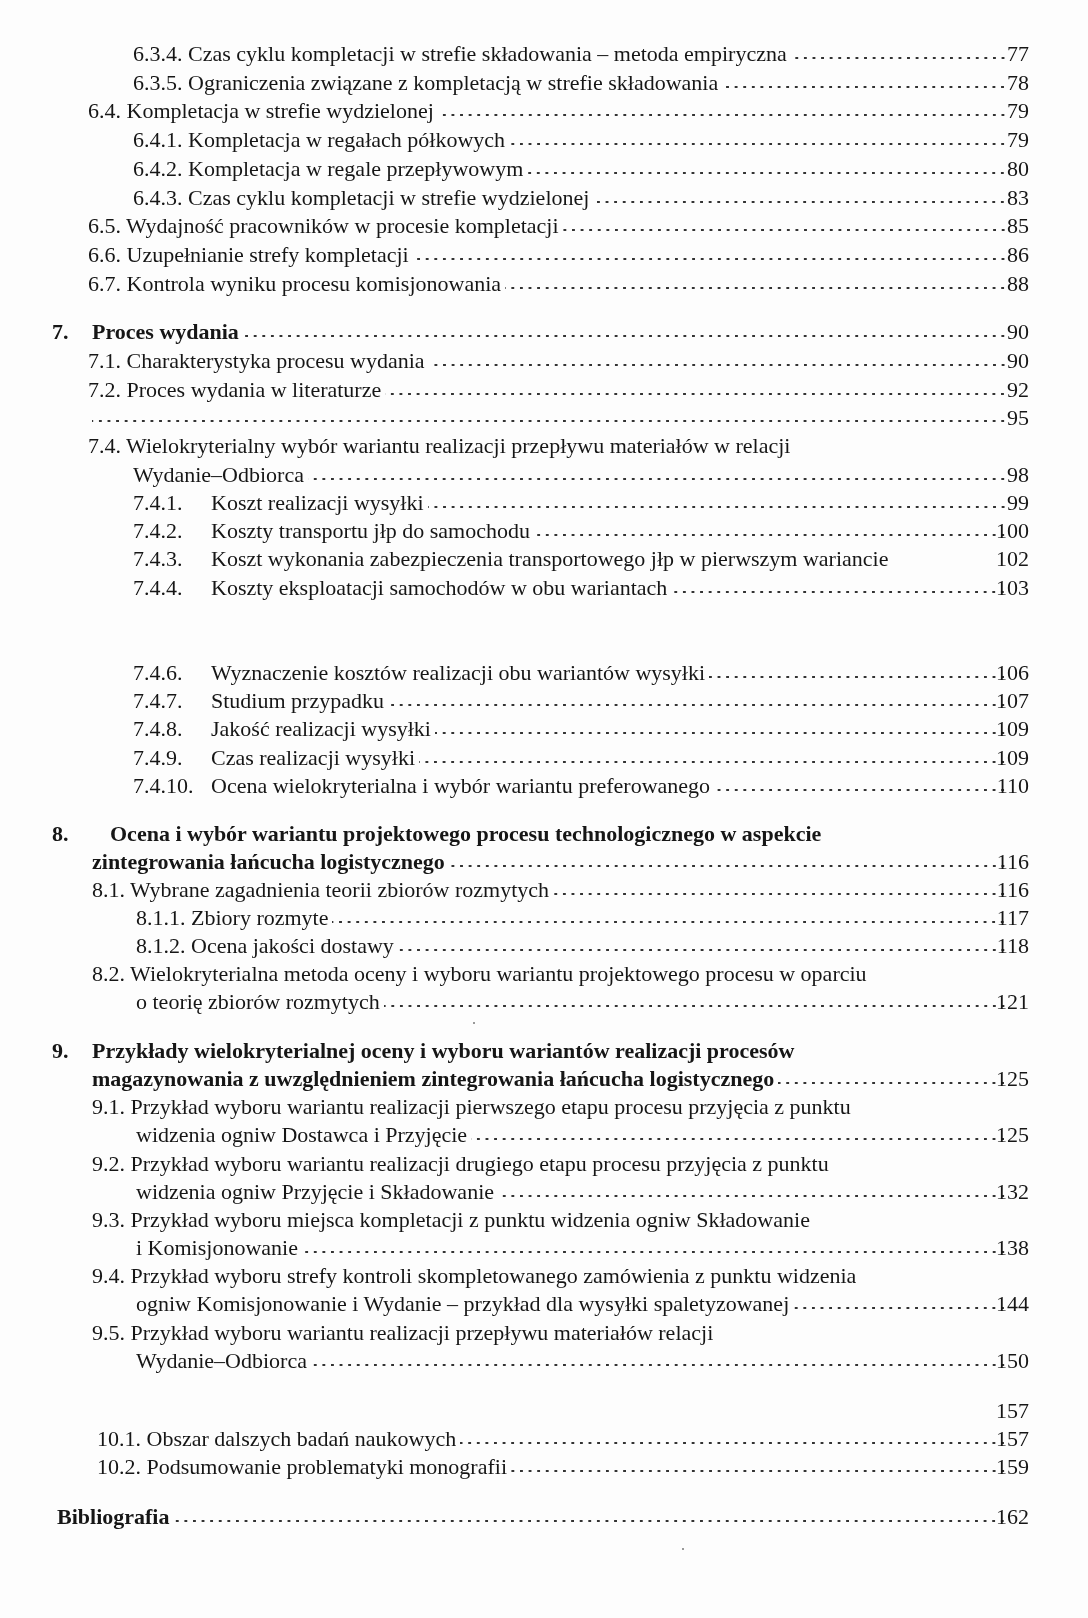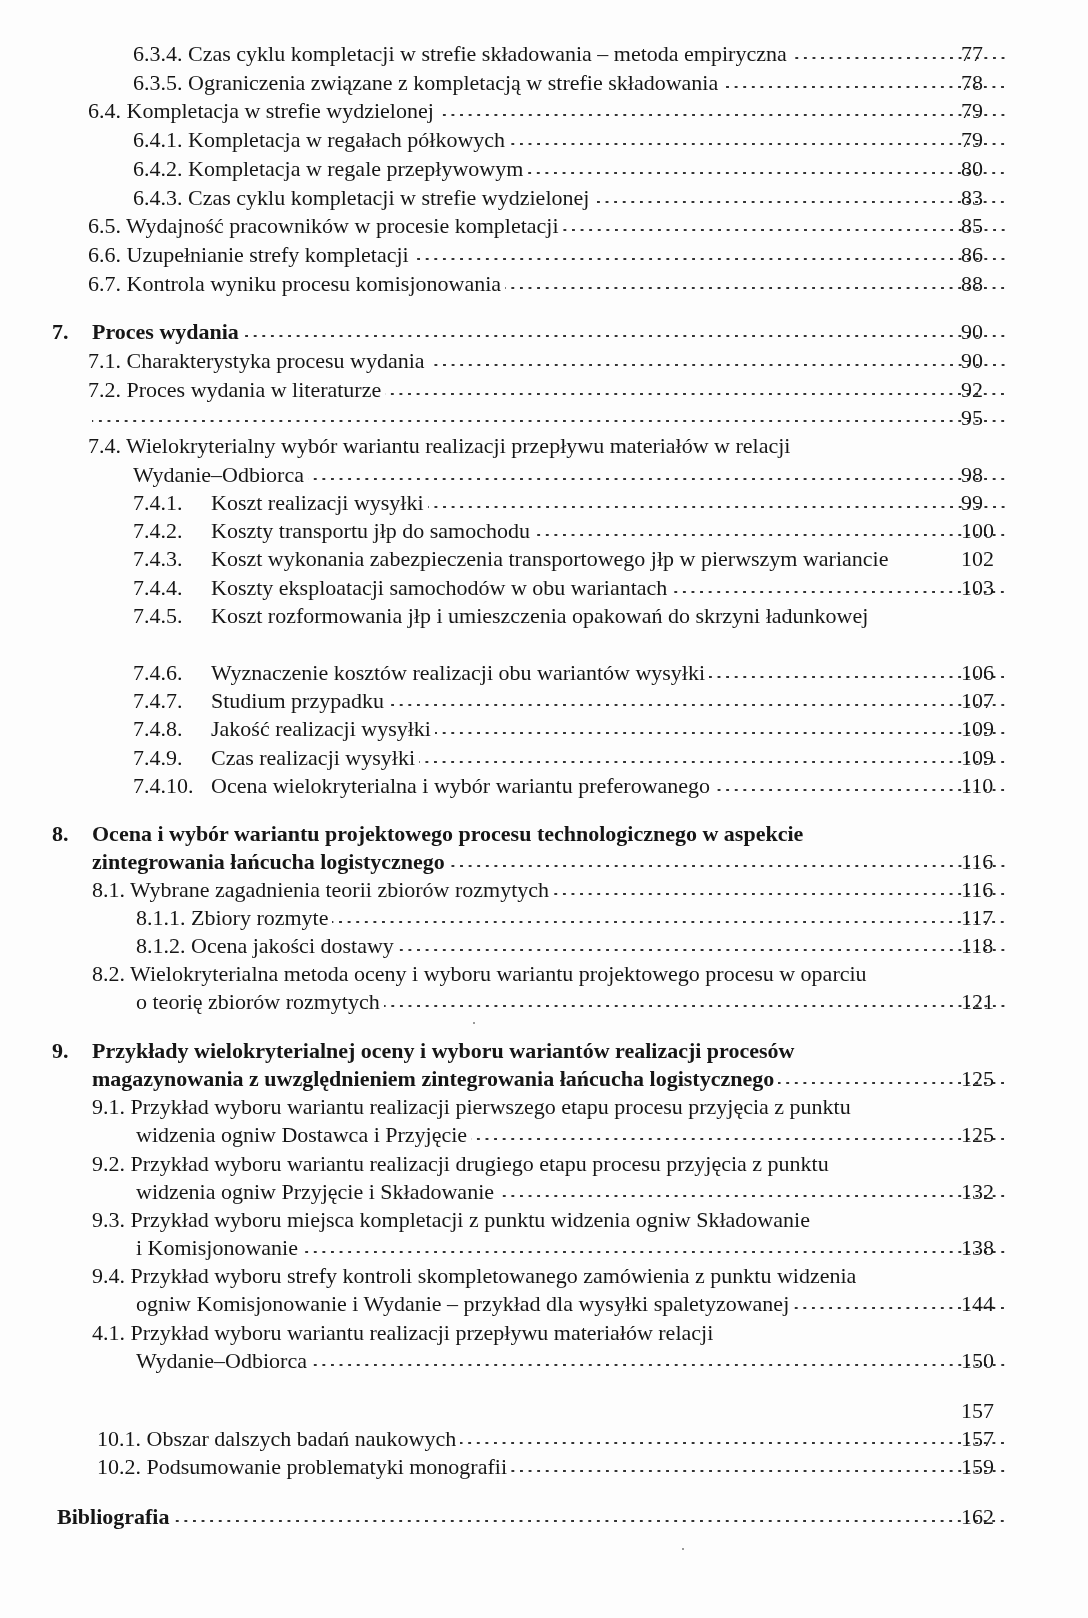--- a/index.html
+++ b/index.html
@@ -32,22 +32,23 @@
     height: 20px;
     position: relative;
     top: 0px;
     background-image: radial-gradient(circle, #333 1.1px, transparent 1.4px);
     background-size: 8.6px 6px;
     background-repeat: repeat-x;
     background-position: right bottom;
   }
   .page-no {
     position: absolute;
-    right: 75px;
+    right: 59px;
     width: 52px;
+    text-align: right;
   }
   .plain { position: absolute; white-space: nowrap; }
   .bold { font-weight: bold; }
   .speck { position: absolute; width: 2px; height: 2px; background: #777; border-radius: 50%; }
 </style>
 </head>
 <body>
 
 <div class="page">
 
@@ -192,24 +193,20 @@
 
   <div class="row" style="top:574px">
     <span class="plain" style="left:133px">7.4.4.</span>
     <div class="entry" style="left:211px">
       <span class="txt">Koszty eksploatacji samochodów w obu wariantach</span>
       <span class="leader"></span>
     </div>
     <span class="page-no">103</span>
   </div>
 
-  <div class="row" style="top:602px">
-    <span class="plain" style="left:133px">7.4.5.</span>
-    <span class="plain" style="left:211px">Koszt rozformowania jłp i umieszczenia opakowań do skrzyni ładunkowej</span>
-  </div>
 
   <div class="row" style="top:659px">
     <span class="plain" style="left:133px">7.4.6.</span>
     <div class="entry" style="left:211px">
       <span class="txt">Wyznaczenie kosztów realizacji obu wariantów wysyłki</span>
       <span class="leader"></span>
     </div>
     <span class="page-no">106</span>
   </div>
 
@@ -244,21 +241,21 @@
     <span class="plain" style="left:133px">7.4.10.</span>
     <div class="entry" style="left:211px">
       <span class="txt">Ocena wielokryterialna i wybór wariantu preferowanego</span>
       <span class="leader"></span>
     </div>
     <span class="page-no">110</span>
   </div>
 
   <div class="row bold" style="top:820px">
     <span class="plain" style="left:52px">8.</span>
-    <span class="plain" style="left:92px">Ocena i wybór wariantu projektowego procesu technologicznego w aspekcie</span>
+    <span class="plain" style="left:110px">Ocena i wybór wariantu projektowego procesu technologicznego w aspekcie</span>
   </div>
   <div class="row bold" style="top:848px">
     <div class="entry" style="left:92px">
       <span class="txt">zintegrowania łańcucha logistycznego</span>
       <span class="leader"></span>
     </div>
     <span class="page-no" style="font-weight:normal">116</span>
   </div>
 
   <div class="row" style="top:876px">
@@ -346,21 +343,21 @@
   </div>
   <div class="row" style="top:1290px">
     <div class="entry" style="left:136px">
       <span class="txt">ogniw Komisjonowanie i Wydanie – przykład dla wysyłki spaletyzowanej</span>
       <span class="leader"></span>
     </div>
     <span class="page-no">144</span>
   </div>
 
   <div class="row" style="top:1319px">
-    <span class="plain" style="left:92px"><span>4.1.</span> <span>Przykład wyboru wariantu realizacji przepływu materiałów relacji</span></span>
+    <span class="plain" style="left:92px"><span>9.5.</span> <span>Przykład wyboru wariantu realizacji przepływu materiałów relacji</span></span>
   </div>
   <div class="row" style="top:1347px">
     <div class="entry" style="left:136px">
       <span class="txt">Wydanie–Odbiorca</span>
       <span class="leader"></span>
     </div>
     <span class="page-no">150</span>
   </div>
 
   <div class="row bold" style="top:1397px">

